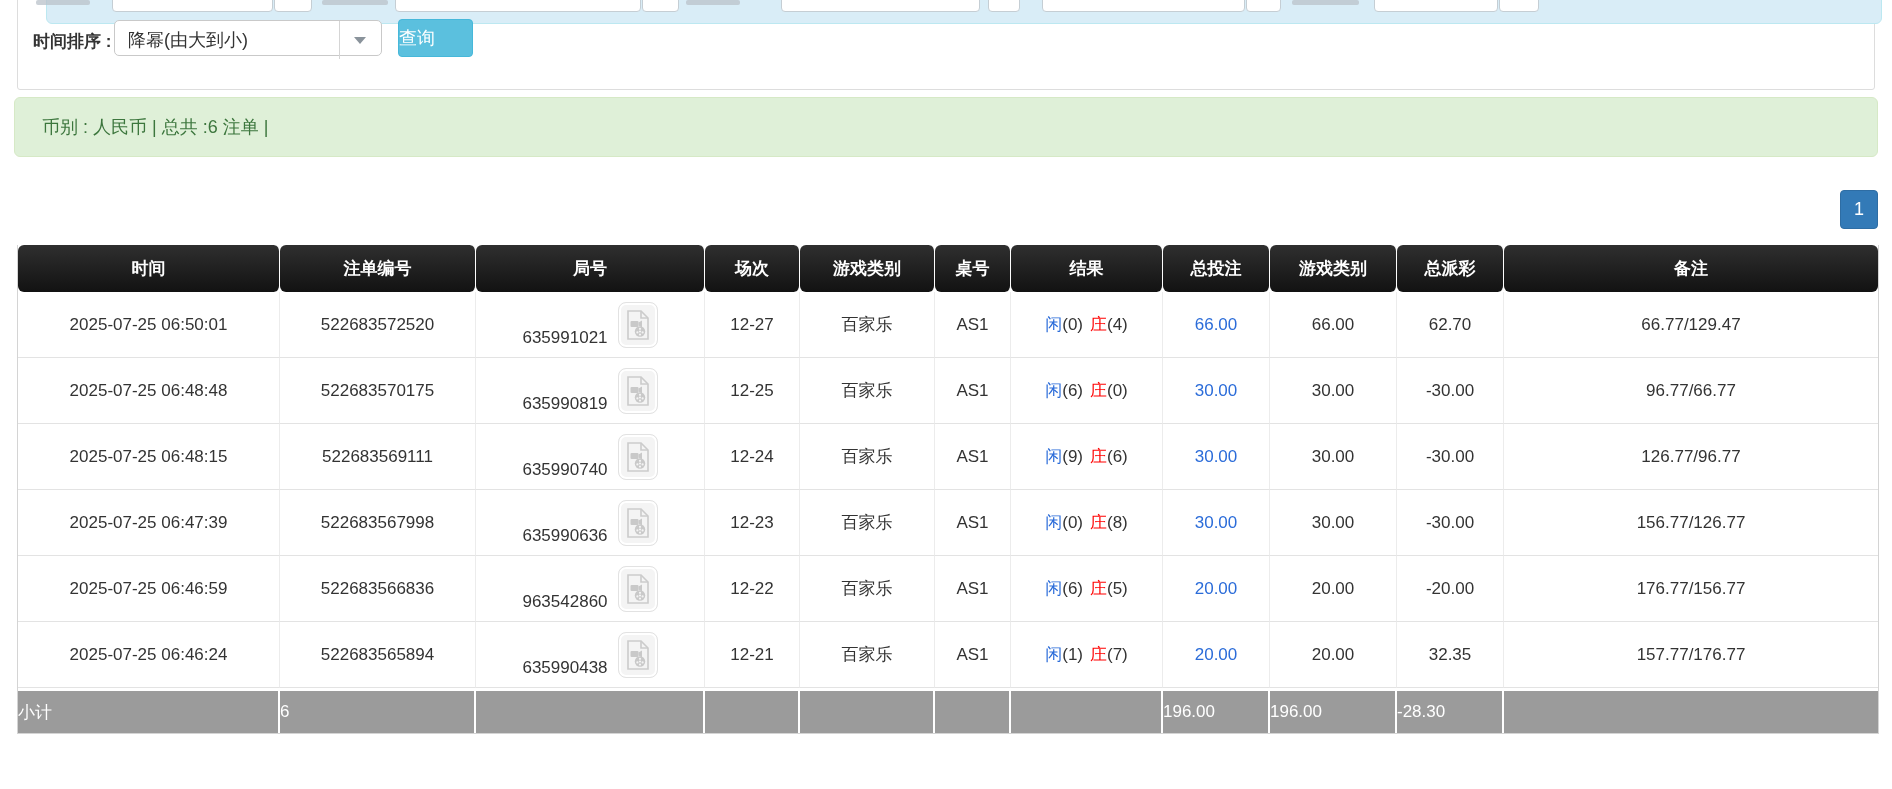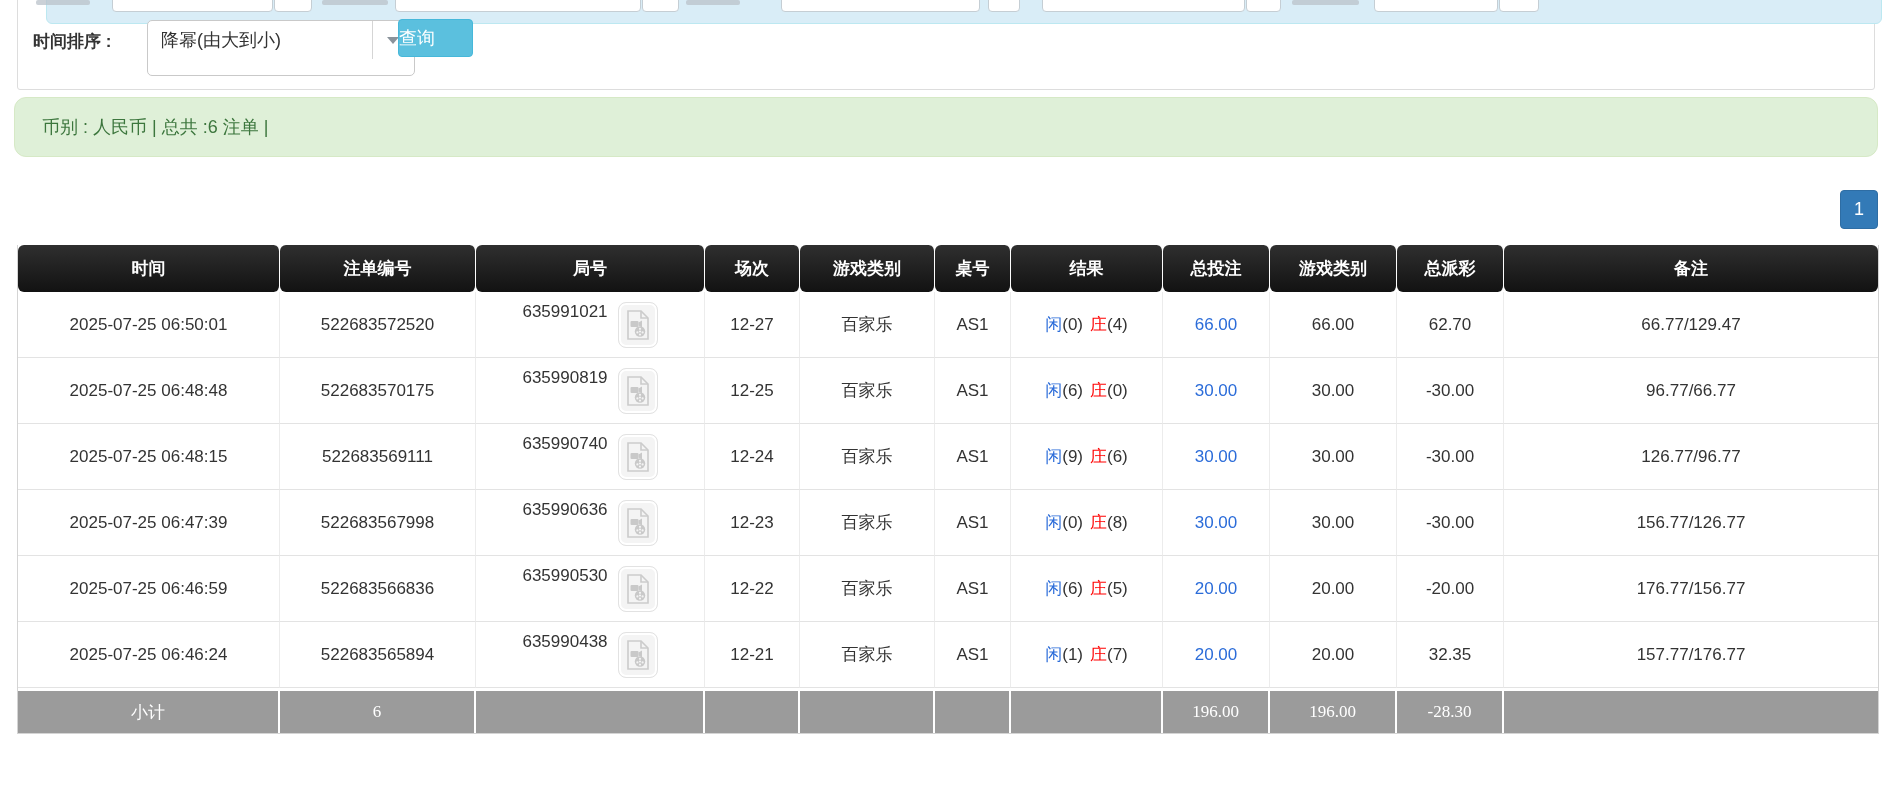--- a/index.html
+++ b/index.html
@@ -10,35 +10,35 @@
   
   .filter-panel { position:absolute; left:17px; top:-42px; width:1858px; height:132px;
                   background:#fff; border:1px solid #ddd; border-radius:0 0 3px 3px; }
   .filter-alert { position:absolute; left:28px; top:-52px; width:1836px; height:117px;
                   background:#d9edf7; border:1px solid #bce8f1; border-radius:6px; }
   .cut-input { position:absolute; top:-18px; height:30px; background:#fff;
                border:1px solid #c5ced4; border-radius:4px; }
   .cut-ghost { position:absolute; top:0; height:5px; background:#b9c2c9; border-radius:2px; opacity:.75; }
 
   .sort-label { position:absolute; left:33px; top:30px; font-size:17px; font-weight:bold; color:#333; }
-  .combobox { position:absolute; left:114px; top:20px; width:268px; height:56px; background:#fff;
-              border:1px solid #c9c9c9; border-radius:5px;margin-left:33px; }
+  .combobox { position:absolute; left:114px; top:20px; width:268px; height:36px; background:#fff;
+              border:1px solid #c9c9c9; border-radius:5px; }
   .combobox .cb-text { position:absolute; left:13px; top:0; line-height:38px; font-size:18px; color:#333; }
   .combobox .cb-arrow { position:absolute; right:0; top:0; width:42px; height:38px;
                         border-left:1px solid #d5d5d5; cursor:pointer; }
   .combobox .cb-arrow i { position:absolute; left:14px; top:16px; width:0; height:0;
                           border-left:6px solid transparent; border-right:6px solid transparent;
                           border-top:7px solid #8a939b; }
   .query-btn { position:absolute; left:398px; top:19px; width:75px; height:38px;
                background:#5bc0de; border:1px solid #46b8da; border-radius:4px;
                color:#fff; font-size:18px; line-height:36px; cursor:pointer; }
 
   
   .summary-bar { position:absolute; left:14px; top:97px; width:1864px; height:60px;
-                 background:#dff0d8; border:1px solid #d6e9c6; border-radius:12px; }
+                 background:#dff0d8; border:1px solid #d6e9c6; border-radius:6px; }
   .summary-left { position:absolute; left:27px; top:17px; font-size:18px; color:#3c763d; }
   .summary-right { position:absolute; right:17px; top:16px; font-size:18px; color:#ff0000; }
 
   
   .page-btn { position:absolute; left:1840px; top:190px; width:38px; height:39px;
               background:#337ab7; border:1px solid #2e6da4; border-radius:4px;
               color:#fff; font-size:18px; text-align:center; line-height:37px; cursor:pointer; }
 
   
   .grid-wrap { position:absolute; left:17px; top:245px; width:1860px; }
@@ -57,28 +57,28 @@
                    font-size:17px; color:#333; border-bottom:1px solid #e3e3e3;
                    border-right:1px solid #ececec; overflow:hidden; white-space:nowrap; }
   .grid tbody td:last-child { border-right:none; }
 
   .r-blue { color:#2b6cd9; }
   .r-red { color:#ff0000; }
   .res-gap { display:inline-block; width:7px; }
   .link-blue { color:#2b6cd9; cursor:pointer; }
   .neg { color:#ff0000; }
 
-  .round-wrap { display:inline-flex; align-items:flex-start; gap:10px; }
+  .round-wrap { display:inline-flex; align-items:flex-end; gap:10px; }
   .video-btn { width:40px; height:46px; background:#f4f4f4; border:1px solid #e2e2e2;
                border-radius:8px; cursor:pointer; display:inline-flex; align-items:center;
                justify-content:center; box-shadow:inset 0 0 0 2px #fff; }
 
   .grid tfoot td { height:45px; background:#9b9b9b; color:#fff; font-size:17px;
-                   text-align:center; vertical-align:middle;
-                   border-top:3px solid #fff; border-right:2px solid #fff;font-family:Liberation Serif, serif; }
+                   vertical-align:middle;
+                   border-top:3px solid #fff; border-right:2px solid #fff; }
   .grid tfoot td:last-child { border-right:none; }
 </style>
 </head>
 <body>
 
 <div class="page">
 
   <div class="filter-panel">
     <div class="filter-alert"></div>
   </div>
@@ -283,21 +283,21 @@
       </td>
       <td>30.00</td>
       <td class="neg">-30.00</td>
       <td>156.77/126.77</td>
     </tr>
           <tr>
       <td>2025-07-25 06:46:59</td>
       <td>522683566836</td>
       <td>
         <span class="round-wrap">
-          <span>635990530</span>
+          <span>963542860</span>
           <span class="video-btn">
             <svg width="26" height="32" viewBox="0 0 26 32">
               <path d="M3 2 H16 L23 9 V30 H3 Z" fill="none" stroke="#cbcbcb" stroke-width="1.6"></path>
               <path d="M16 2 V9 H23" fill="none" stroke="#cbcbcb" stroke-width="1.6"></path>
               <rect x="5.5" y="12" width="8" height="6" rx="1" fill="#c9c9c9"></rect>
               <polygon points="13.5,13.5 17,11.5 17,18.5 13.5,16.5" fill="#c9c9c9"></polygon>
               <circle cx="15" cy="22.5" r="5.2" fill="#c9c9c9"></circle>
               <circle cx="15" cy="22.5" r="1.1" fill="#f4f4f4"></circle>
               <circle cx="15" cy="19.8" r="1.1" fill="#f4f4f4"></circle>
               <circle cx="12.4" cy="23.4" r="1.1" fill="#f4f4f4"></circle>

